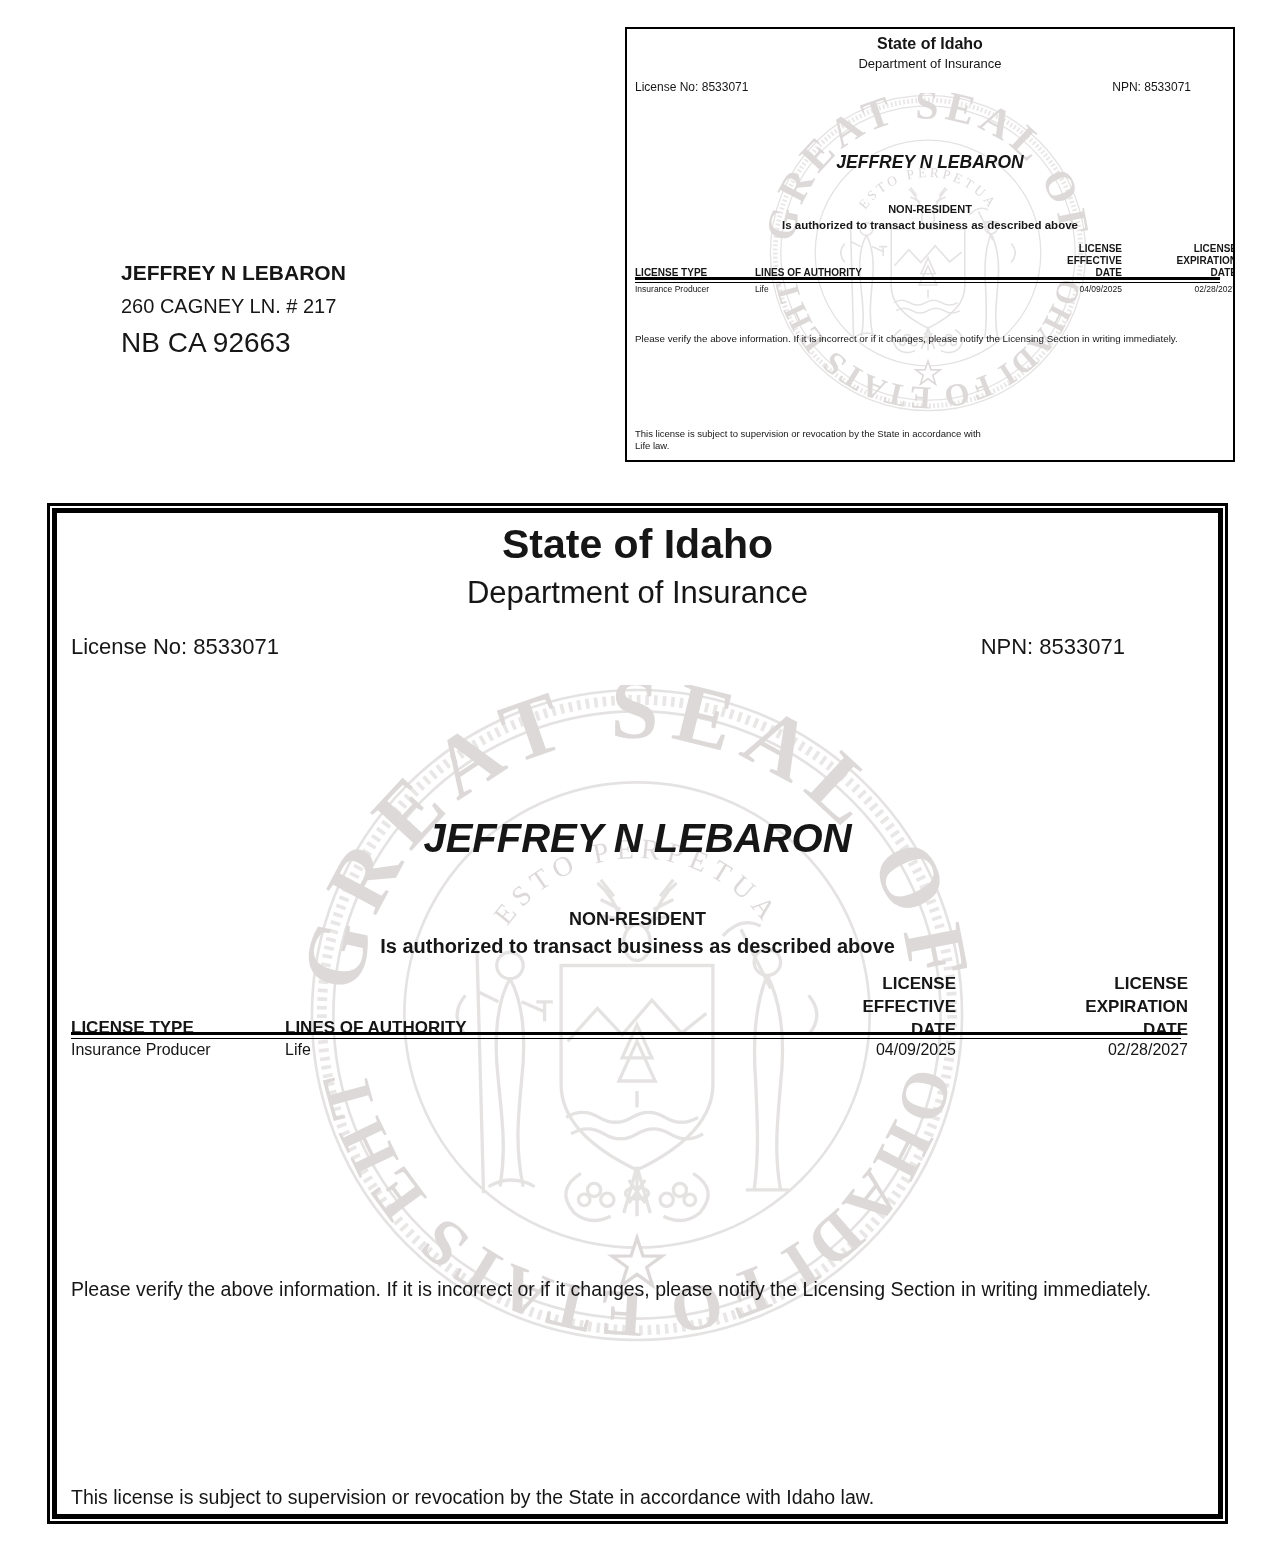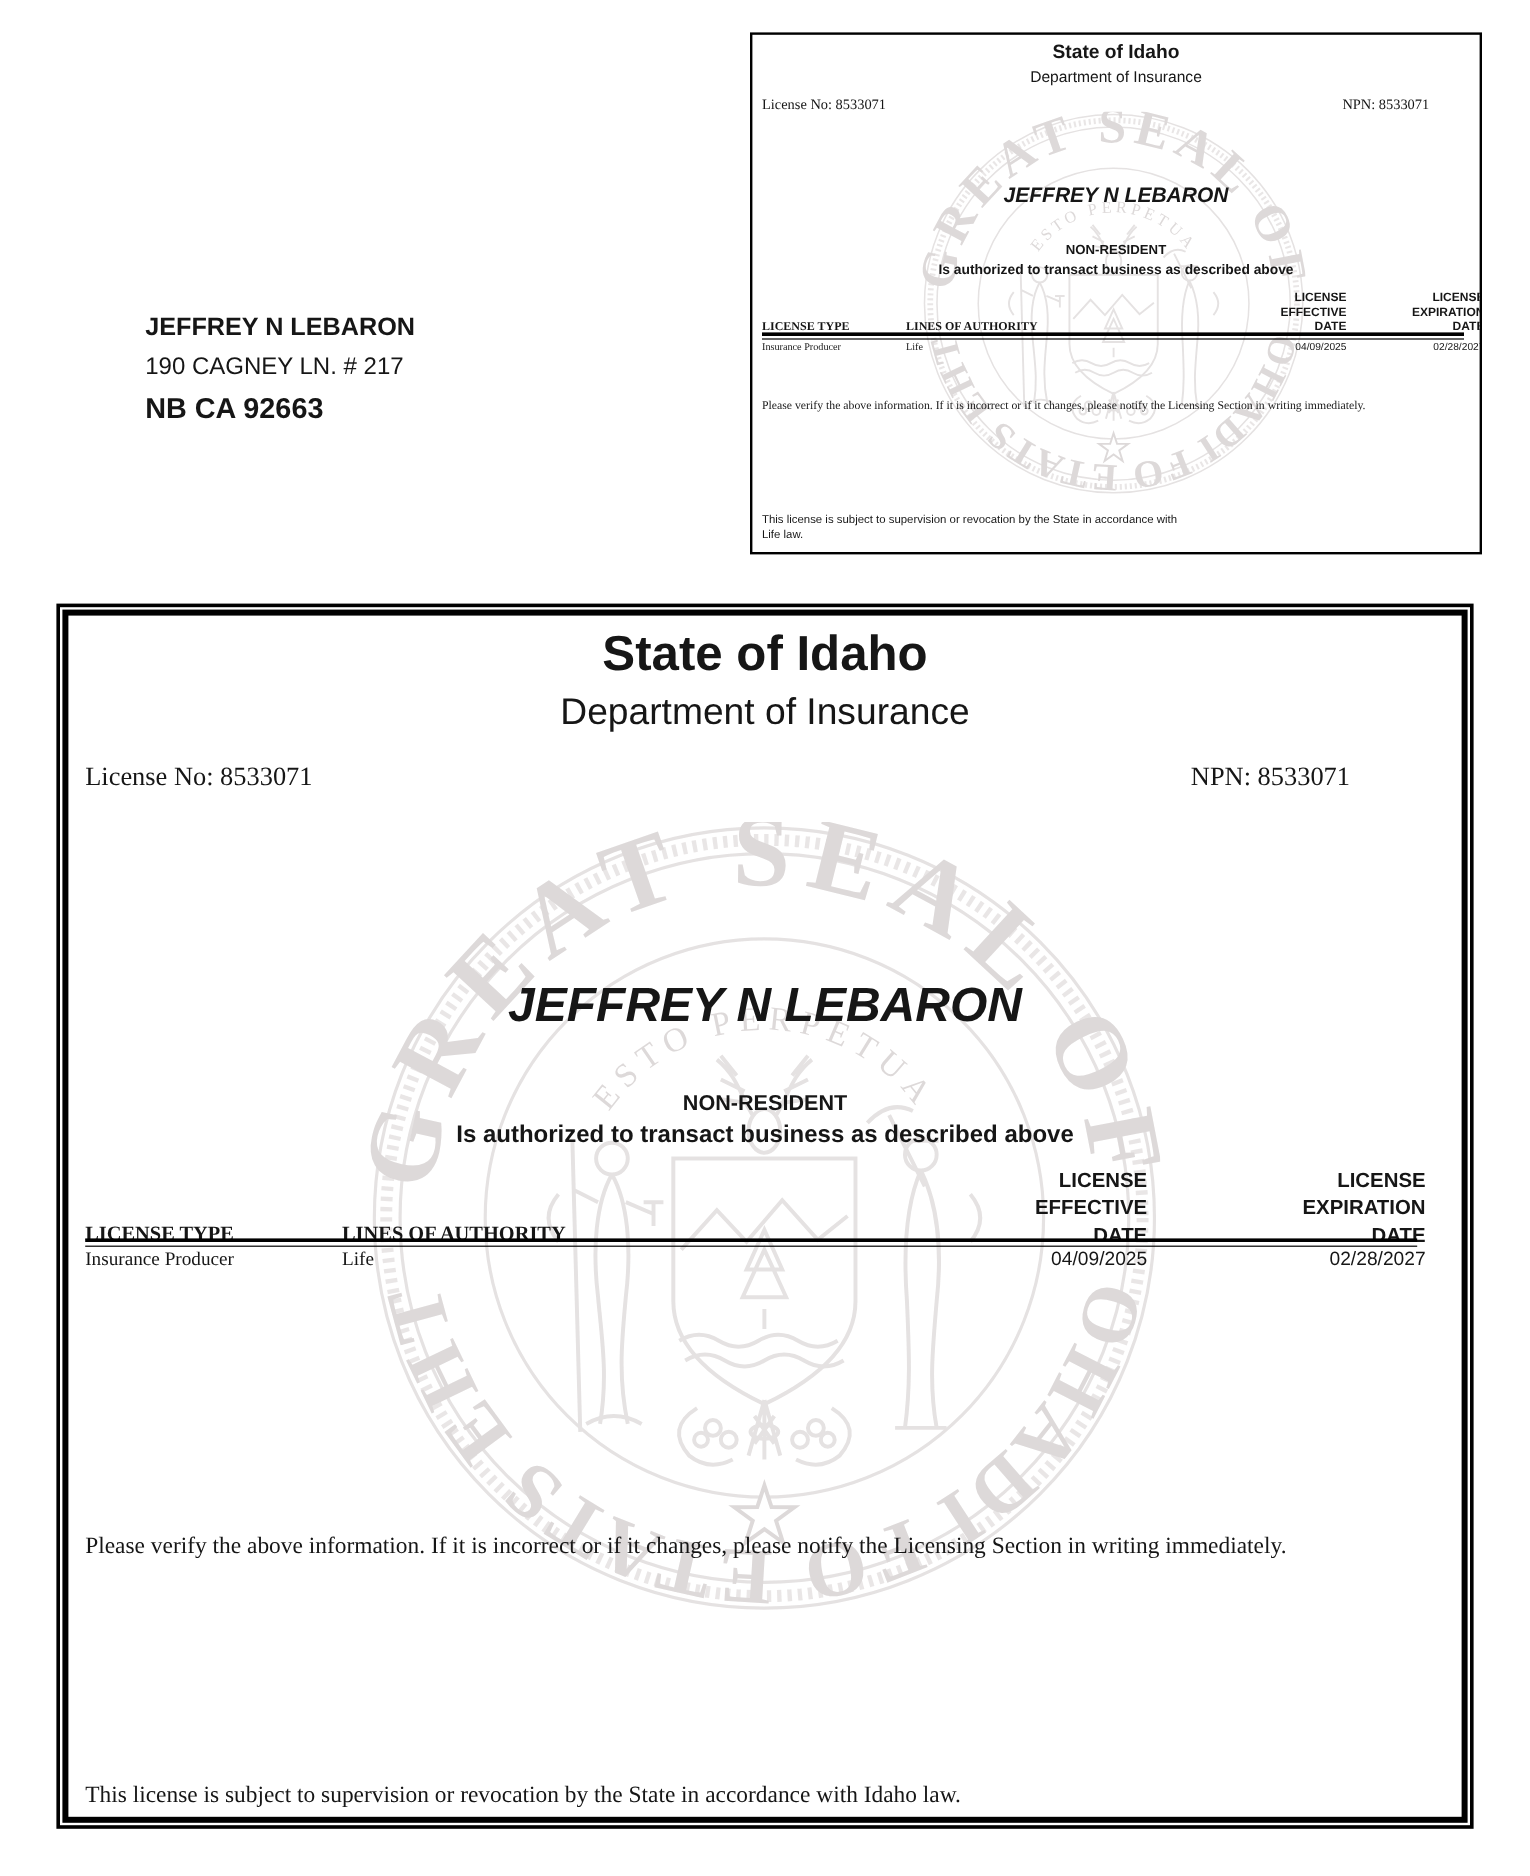--- a/index.html
+++ b/index.html
@@ -19,21 +19,21 @@
   #small-cert{left:625px;top:27px;width:606px;height:431px;border:2px solid #000;
     box-sizing:content-box;overflow:hidden;background:transparent;}
   #small-cert .seal{left:141px;top:64px;width:320px;height:320px;opacity:.96;}
 
   
   #large-cert{left:47px;top:503px;width:1175px;height:1015px;border:3px solid #000;overflow:hidden;}
   #large-cert .inner-frame{position:absolute;left:2px;top:2px;right:2px;bottom:2px;border:5px solid #000;}
   #large-cert .seal{left:257px;top:179px;width:660px;height:660px;opacity:.96;}
 
   .rule{background:#000;}
-  .nowrap{white-space:nowrap;font-family:Liberation Serif, serif;}
+  .nowrap{white-space:nowrap;}
   .cellc{text-align:right;}
 </style>
 </head>
 <body>
 
 <svg width="0" height="0" style="position:absolute" aria-hidden="true">
   <defs>
     <symbol id="idaho-seal" viewBox="0 0 400 400">
       <g fill="none" stroke="#e4e1e1" stroke-width="2">
         <circle cx="200" cy="200" r="197" stroke-width="1.6"></circle>
@@ -101,22 +101,22 @@
       </text>
       <polygon points="200,335 203.6,346 215.2,346.1 205.9,352.9 209.4,363.9 200,357.2 190.6,363.9 194.1,352.9 184.8,346.1 196.4,346" fill="#ffffff" stroke="#dcd8d8" stroke-width="2"></polygon>
     </symbol>
   </defs>
 </svg>
 
 <div id="canvas">
 
   <div id="mail-label">
     <div class="b" style="top:261px;font-size:21px;">JEFFREY N LEBARON</div>
-    <div style="top:295px;font-size:20px;">190 CAGNEY LN. # 217</div>
-    <div style="top:327px;font-size:24px;font-weight:bold;">NB CA 92663</div>
+    <div style="top:295px;font-size:20px;">260 CAGNEY LN. # 217</div>
+    <div style="top:327px;font-size:28px;">NB CA 92663</div>
   </div>
 
   <div id="small-cert" class="abs">
     <svg class="abs seal" viewBox="0 0 400 400">
       <use href="#idaho-seal"></use>
     </svg>
 
     <div class="abs ctr b" style="top:6px;font-size:16px;">State of Idaho</div>
     <div class="abs ctr" style="top:27px;font-size:13px;">Department of Insurance</div>
 

